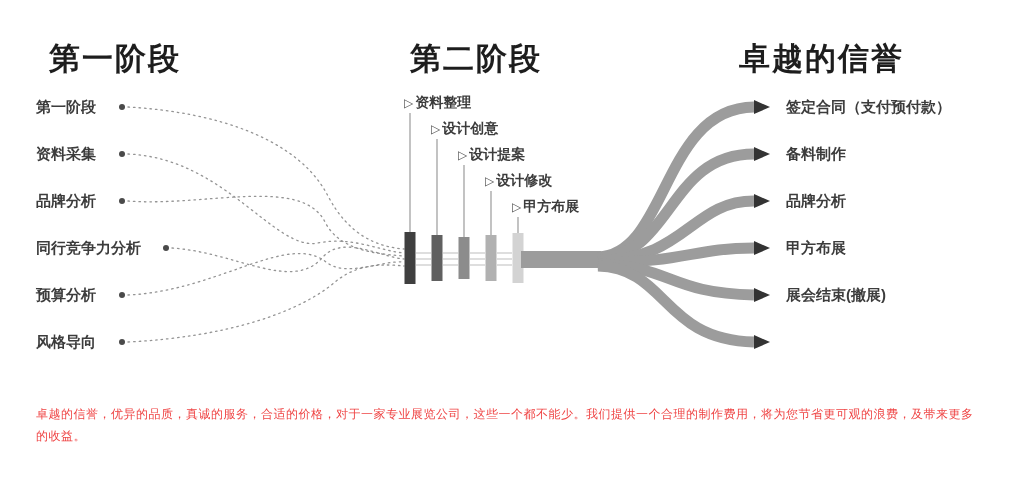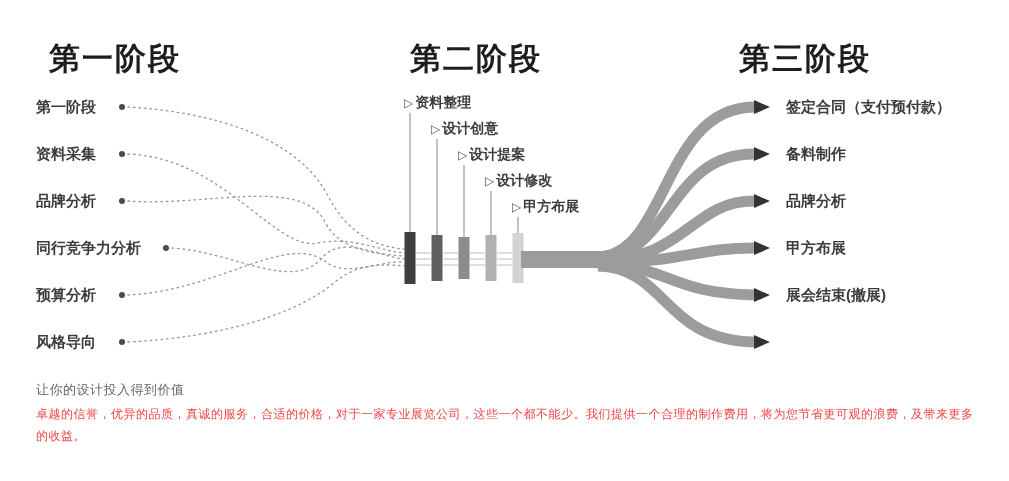--- a/index.html
+++ b/index.html
@@ -43,21 +43,21 @@
     font-size:12px;color:#ef4444;line-height:1.85;letter-spacing:0.5px;
   }
 </style>
 </head>
 <body>
 
 <div class="canvas">
 
   <h1 class="phase-title t1">第一阶段</h1>
   <h1 class="phase-title t2">第二阶段</h1>
-  <h1 class="phase-title t3">第三阶段</h1>
+  <h1 class="phase-title t3">卓越的信誉</h1>
 
   <svg class="diagram-svg" width="1009" height="481" viewBox="0 0 1009 481">
 
     <g fill="#4a4a4a">
       <circle cx="122" cy="107" r="3"></circle>
       <circle cx="122" cy="154" r="3"></circle>
       <circle cx="122" cy="201" r="3"></circle>
       <circle cx="166" cy="248" r="3"></circle>
       <circle cx="122" cy="295" r="3"></circle>
       <circle cx="122" cy="342" r="3"></circle>
@@ -146,16 +146,15 @@
   <div class="p2-label" style="left:512px;top:207px">
     <span class="tri">▷</span><span>甲方布展</span>
   </div>
 
   <div class="p3-label" style="top:107px">签定合同（支付预付款）</div>
   <div class="p3-label" style="top:154px">备料制作</div>
   <div class="p3-label" style="top:201px">品牌分析</div>
   <div class="p3-label" style="top:248px">甲方布展</div>
   <div class="p3-label" style="top:295px">展会结束(撤展)</div>
 
-  <div class="footer-headline">让你的设计投入得到价值</div>
   <div class="footer-body">卓越的信誉，优异的品质，真诚的服务，合适的价格，对于一家专业展览公司，这些一个都不能少。我们提供一个合理的制作费用，将为您节省更可观的浪费，及带来更多的收益。</div>
 
 </div>
 
 </body></html>

